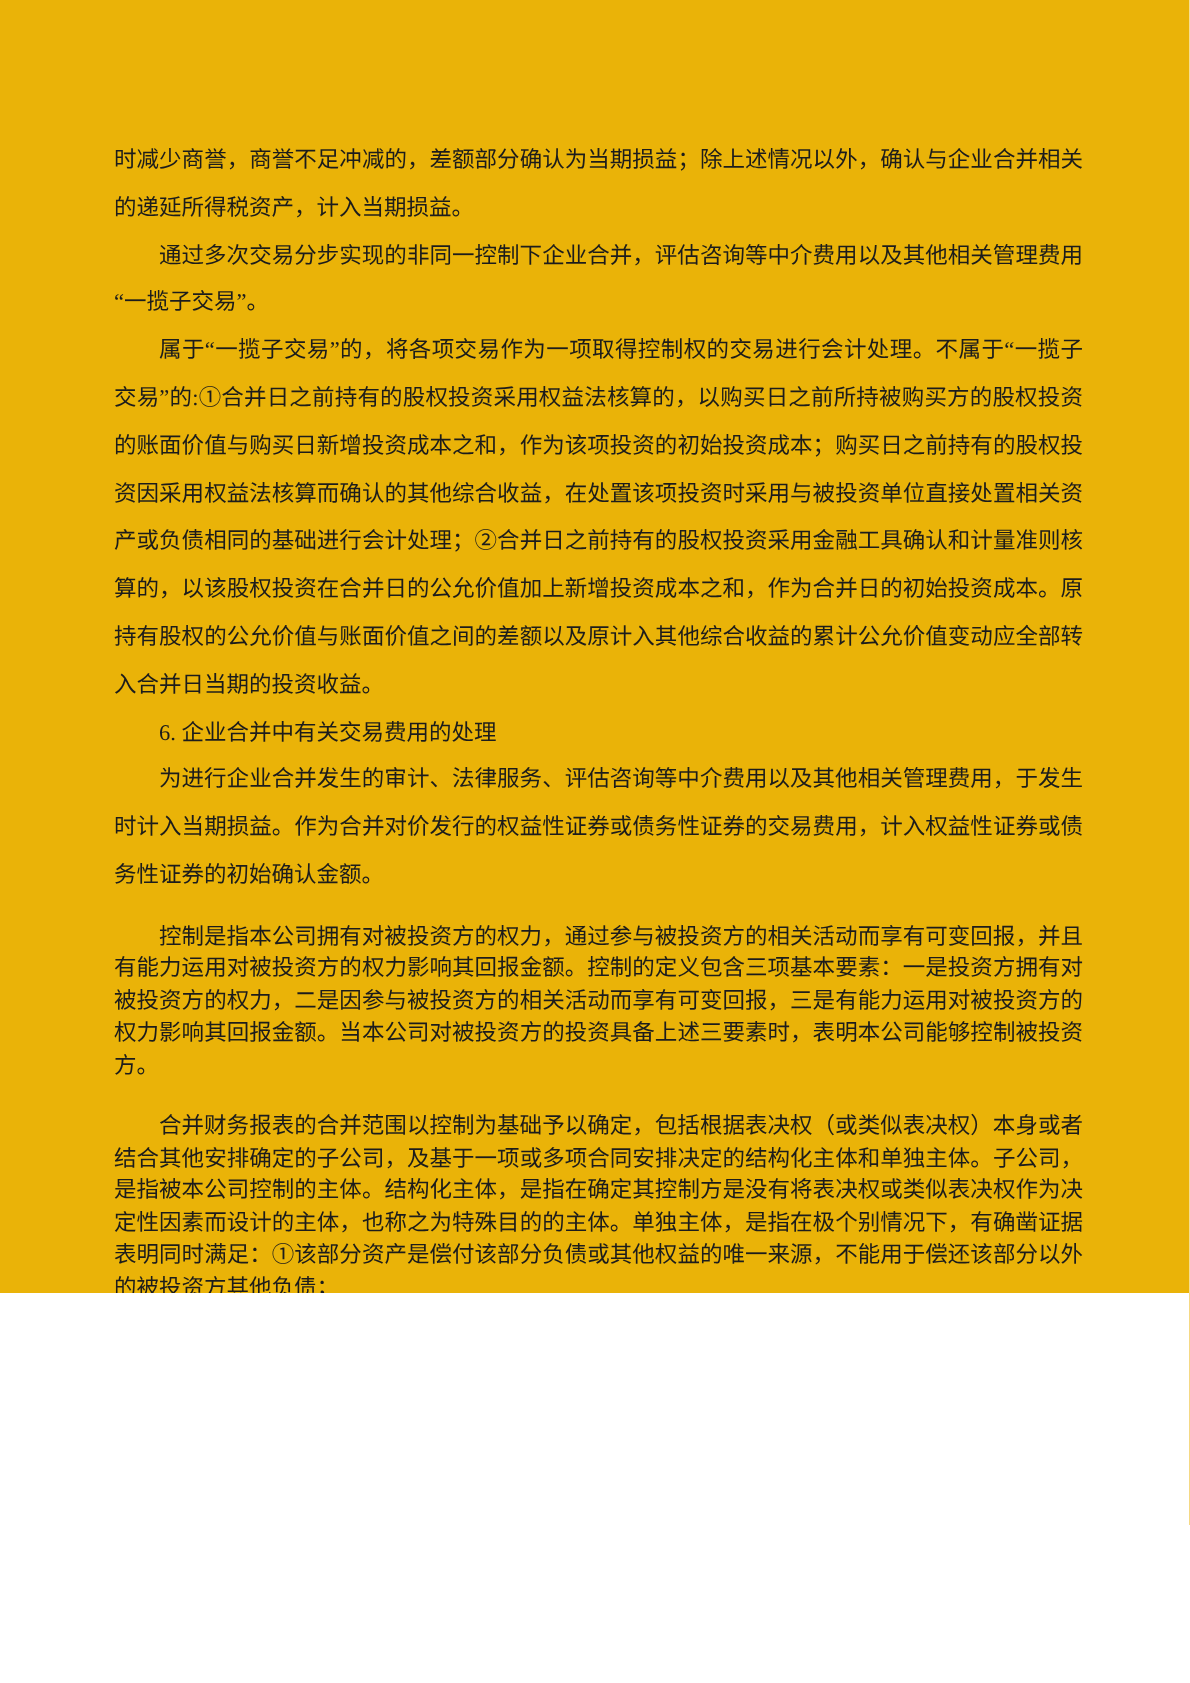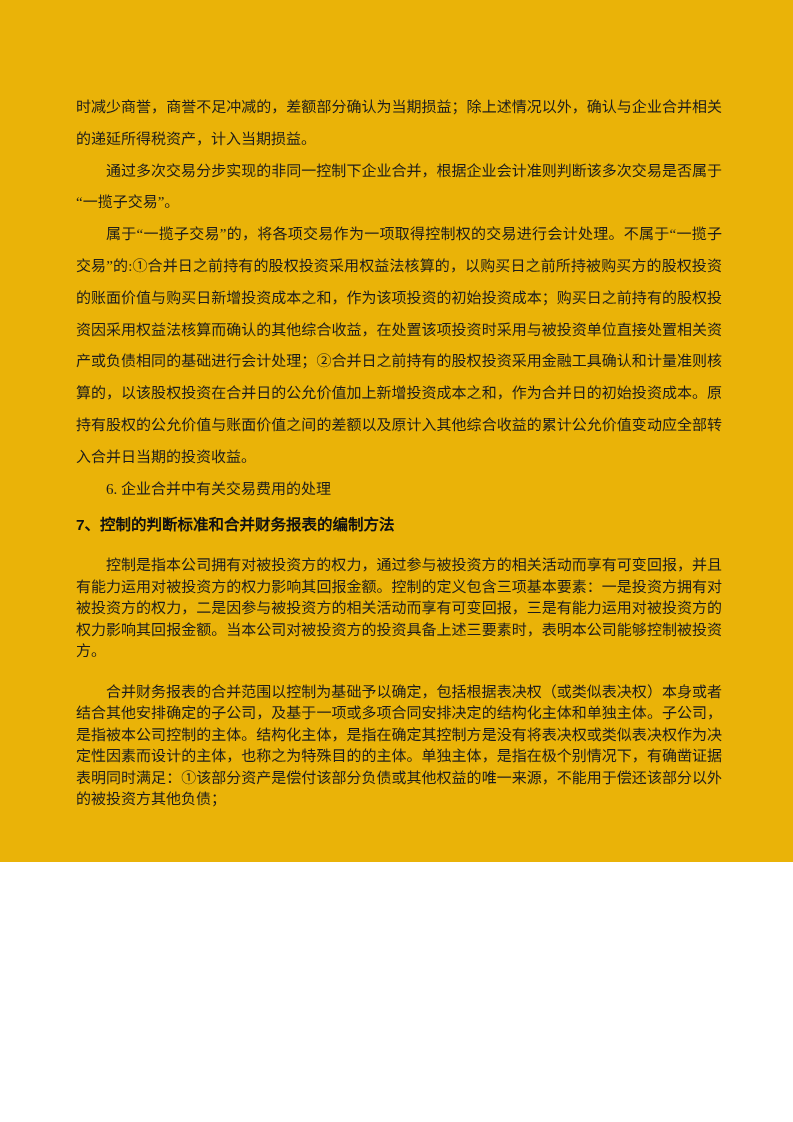--- a/index.html
+++ b/index.html
@@ -64,29 +64,29 @@
 </style>
 </head>
 <body>
 
 <div class="page">
   <div class="textcol">
 
     <p class="s1 cont">时减少商誉，商誉不足冲减的，差额部分确认为当期损益；除上述情况以外，确认与企业合并相关的递延所得税资产，计入当期损益。</p>
 
 
-    <p class="s1">通过多次交易分步实现的非同一控制下企业合并，根据企业会计准则判断该多次交易是否属于“一揽子交易”。</p>
+    <p class="s1">通过多次交易分步实现的非同一控制下企业合并，评估咨询等中介费用以及其他相关管理费用“一揽子交易”。</p>
 
 
     <p class="s1">属于“一揽子交易”的，将各项交易作为一项取得控制权的交易进行会计处理。不属于“一揽子交易”的:①合并日之前持有的股权投资采用权益法核算的，以购买日之前所持被购买方的股权投资的账面价值与购买日新增投资成本之和，作为该项投资的初始投资成本；购买日之前持有的股权投资因采用权益法核算而确认的其他综合收益，在处置该项投资时采用与被投资单位直接处置相关资产或负债相同的基础进行会计处理；②合并日之前持有的股权投资采用金融工具确认和计量准则核算的，以该股权投资在合并日的公允价值加上新增投资成本之和，作为合并日的初始投资成本。原持有股权的公允价值与账面价值之间的差额以及原计入其他综合收益的累计公允价值变动应全部转入合并日当期的投资收益。</p>
 
     <p class="s1">6. 企业合并中有关交易费用的处理</p>
 
+    <p class="s1">为进行企业合并发生的审计、法律服务、评估咨询等中介费用以及其他相关管理费用，于发生时计入当期损益。作为合并对价发行的权益性证券或债务性证券的交易费用，计入权益性证券或债务性证券的初始确认金额。</p>
 
-    <h2 class="sec">7、控制的判断标准和合并财务报表的编制方法</h2>
 
     <p class="s2 gap-a">控制是指本公司拥有对被投资方的权力，通过参与被投资方的相关活动而享有可变回报，并且有能力运用对被投资方的权力影响其回报金额。控制的定义包含三项基本要素：一是投资方拥有对被投资方的权力，二是因参与被投资方的相关活动而享有可变回报，三是有能力运用对被投资方的权力影响其回报金额。当本公司对被投资方的投资具备上述三要素时，表明本公司能够控制被投资方。</p>
 
 
     <p class="s2 gap-c">合并财务报表的合并范围以控制为基础予以确定，包括根据表决权（或类似表决权）本身或者结合其他安排确定的子公司，及基于一项或多项合同安排决定的结构化主体和单独主体。子公司，是指被本公司控制的主体。结构化主体，是指在确定其控制方是没有将表决权或类似表决权作为决定性因素而设计的主体，也称之为特殊目的的主体。单独主体，是指在极个别情况下，有确凿证据表明同时满足：①该部分资产是偿付该部分负债或其他权益的唯一来源，不能用于偿还该部分以外的被投资方其他负债；</p>
 
   </div>
 
   <div class="pagenum">33</div>
 </div>

